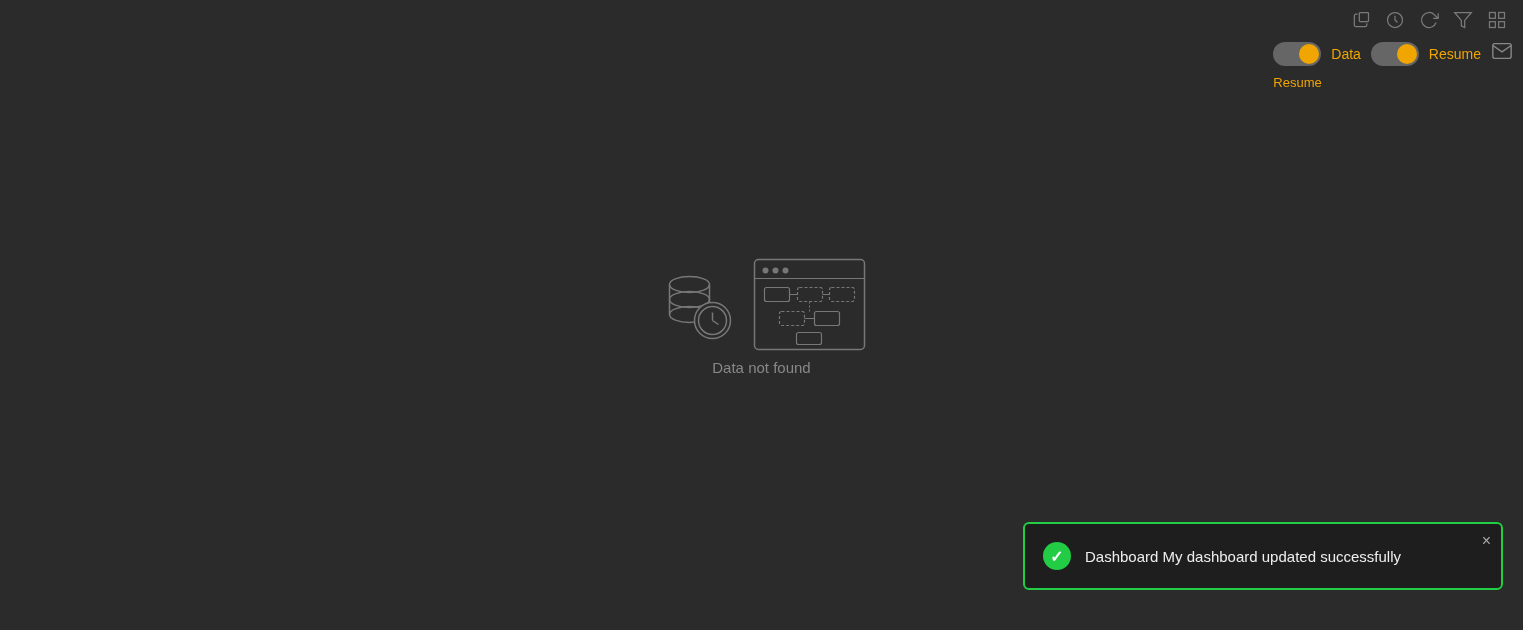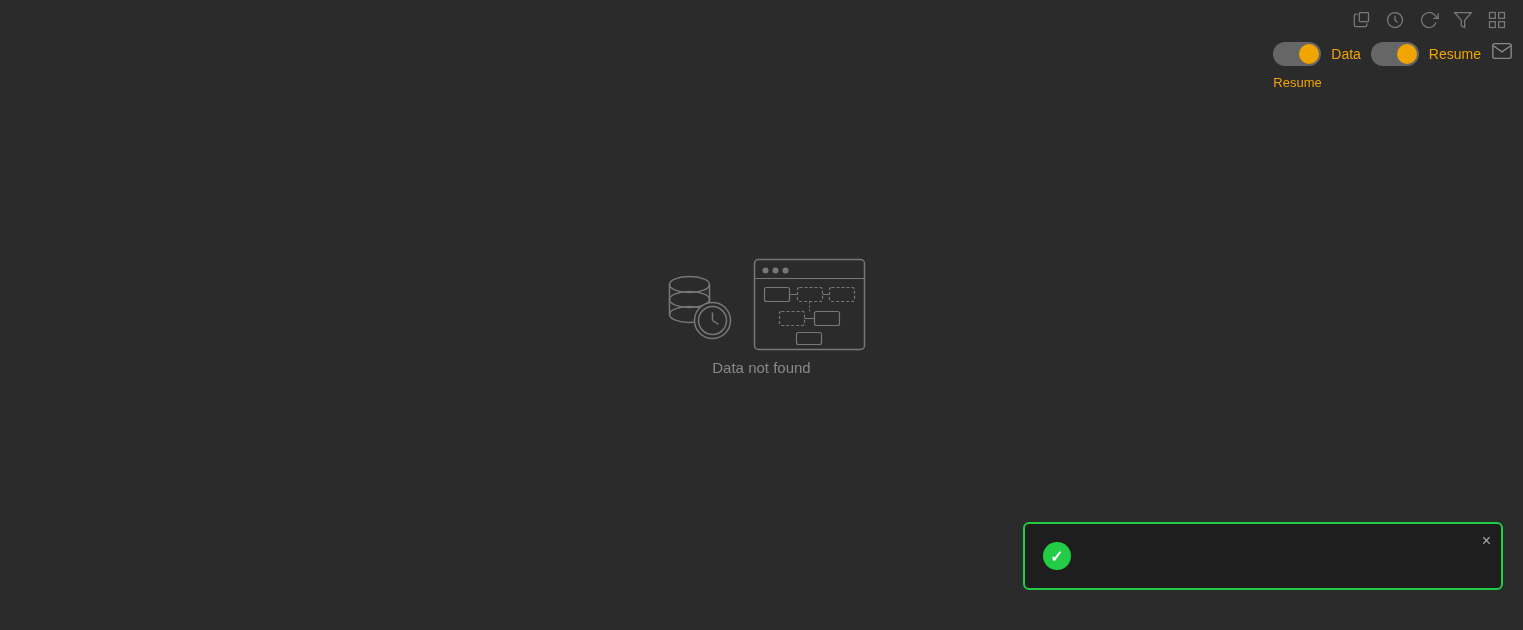--- a/index.html
+++ b/index.html
@@ -273,14 +273,15 @@
 
       <rect x="47" y="78" width="25" height="12" rx="2" stroke="#777" stroke-width="1.2" fill="none"></rect>
     </svg>
   </div>
 
   <div class="empty-text">Data not found</div>
 </div>
 
 <div class="toast">
   <div class="toast-check"></div>
+  <div class="toast-message">Dashboard My dashboard updated successfully</div>
   <span class="toast-close">×</span>
 </div>
 
 </body></html>

